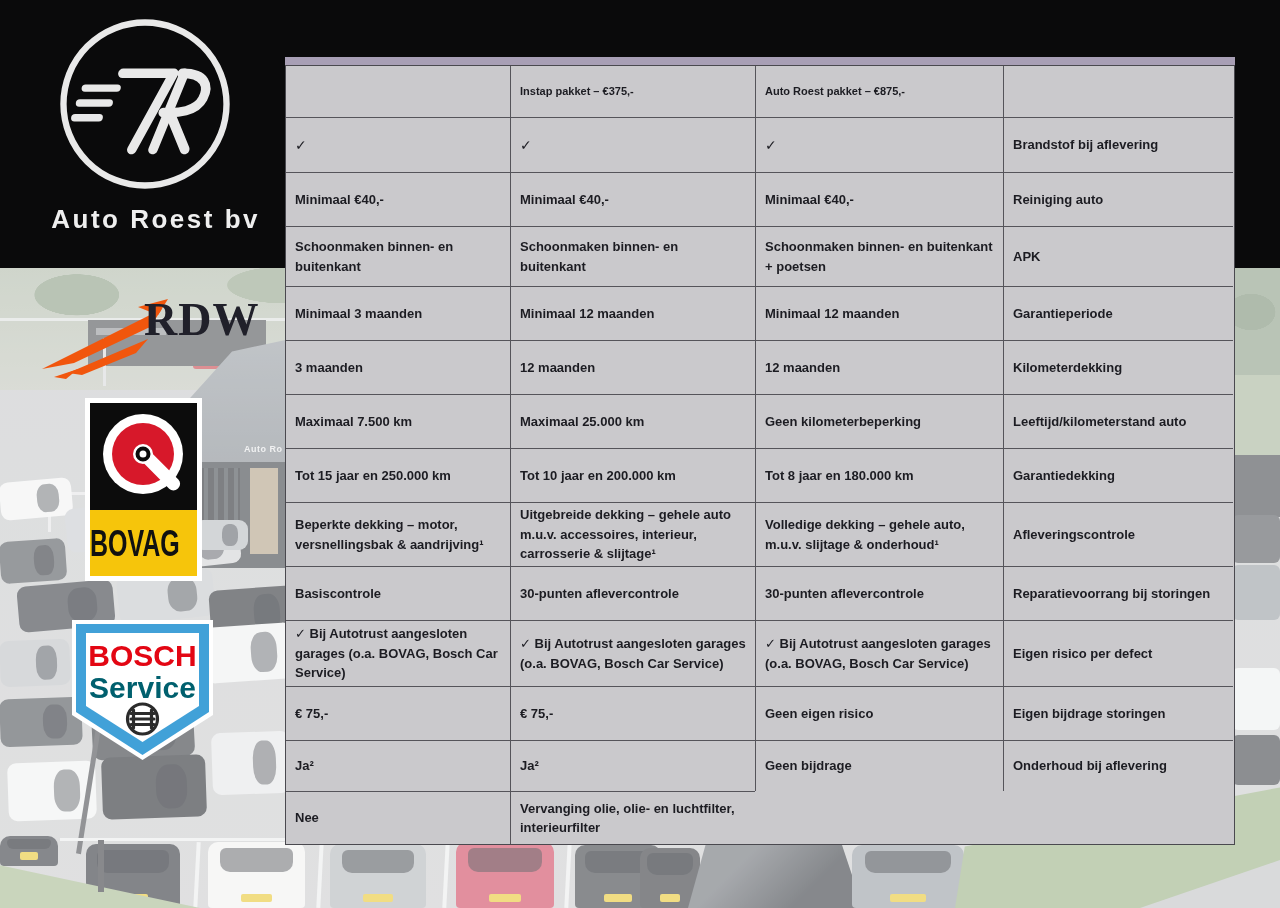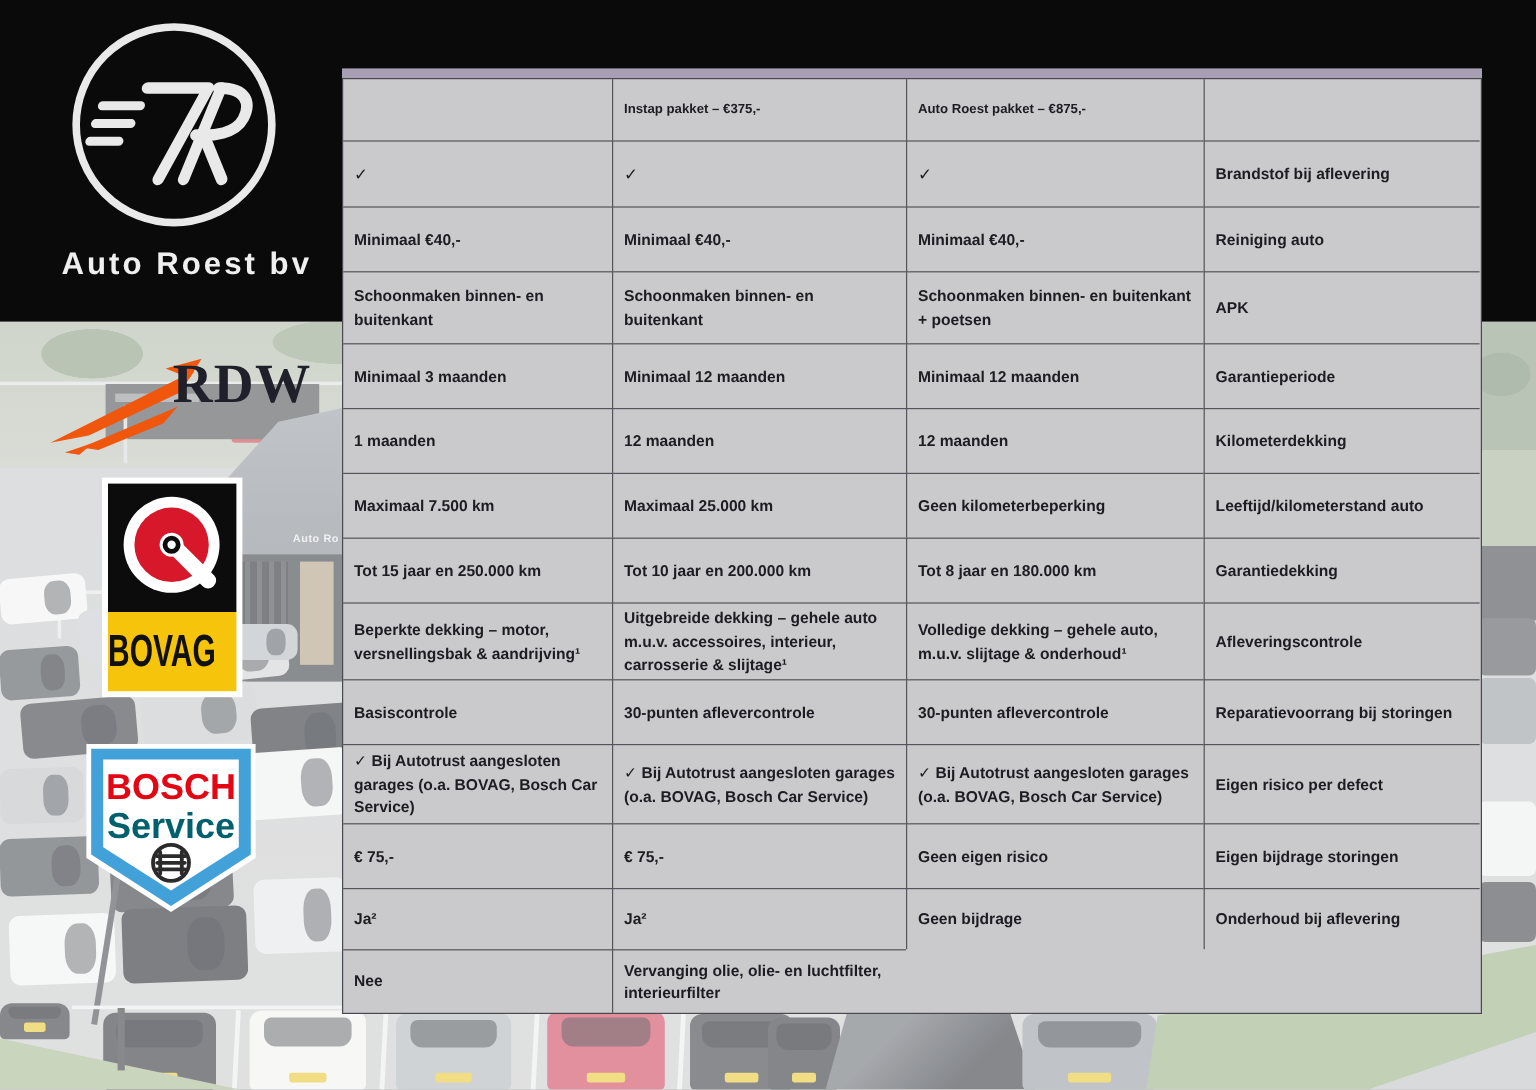--- a/index.html
+++ b/index.html
@@ -287,21 +287,21 @@
     <div class="cell val">
       <span>Minimaal 12 maanden</span>
     </div>
     <div class="cell val">
       <span>Minimaal 12 maanden</span>
     </div>
     <div class="cell lbl">
       <span>Garantieperiode</span>
     </div>
     <div class="cell val">
-      <span>1 maanden</span>
+      <span>3 maanden</span>
     </div>
     <div class="cell val">
       <span>12 maanden</span>
     </div>
     <div class="cell val">
       <span>12 maanden</span>
     </div>
     <div class="cell lbl">
       <span>Kilometerdekking</span>
     </div>

